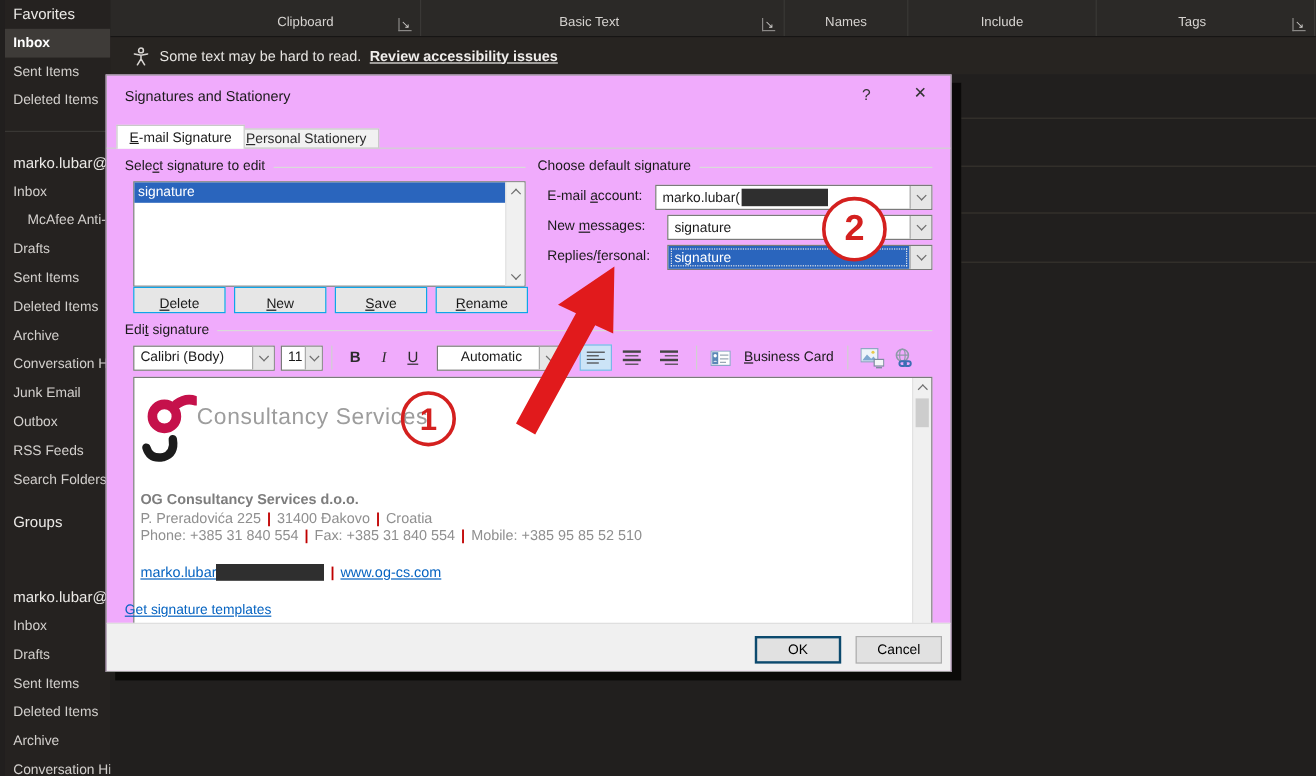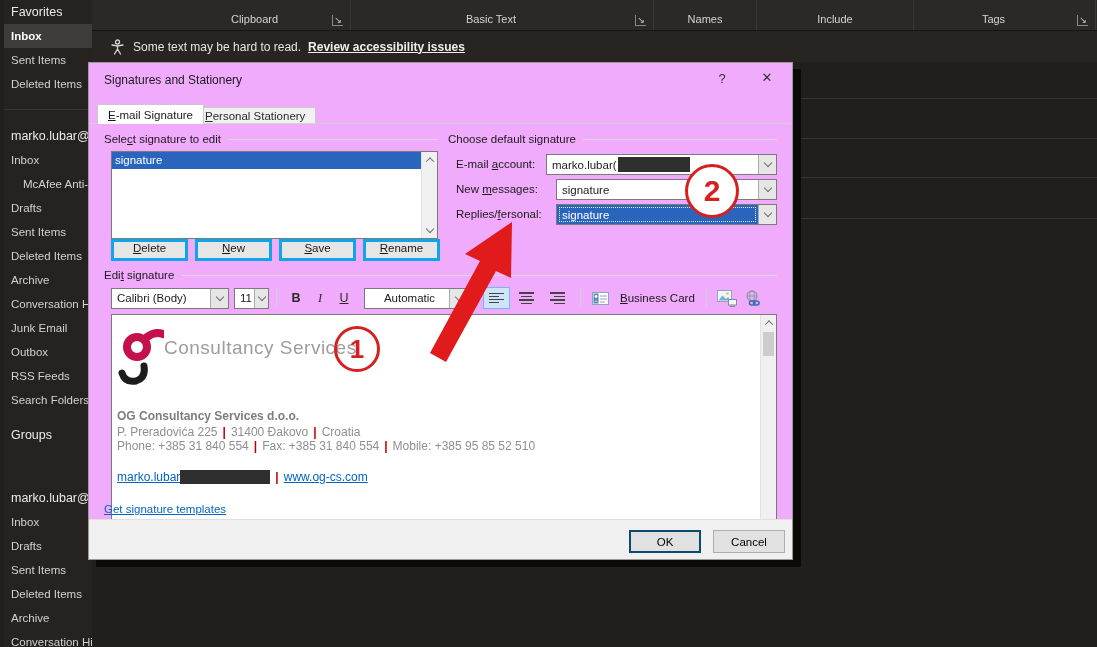--- a/index.html
+++ b/index.html
@@ -50,21 +50,21 @@
   .list-item.selected { background:#2a65bd; color:#fff; }
   .vscroll { position:absolute; right:0; top:0; bottom:0; width:16px; background:#f0f0f0; border-left:1px solid #e2e2e2; }
   .vscroll .arr { position:absolute; left:0; right:0; height:16px; display:flex; align-items:center; justify-content:center; cursor:pointer; }
   .vscroll .arr.top { top:0; } .vscroll .arr.bot { bottom:0; }
   .vthumb { position:absolute; left:2px; right:2px; background:#cdcdcd; cursor:pointer; }
 
   .chev { display:inline-block; width:6px; height:6px; border-right:1.5px solid #6e6e6e; border-bottom:1.5px solid #6e6e6e; }
   .chev.up { transform:rotate(-135deg) translate(-1px,-1px); }
   .chev.down { transform:rotate(45deg); margin-top:-3px; }
 
-  .push-btn { position:absolute; top:176px; width:77px; height:22px; background:#e6e6e6; border:3px solid #0ea5e9; font-size:11.5px; font-family:"Liberation Sans",sans-serif; display:flex; align-items:flex-start; justify-content:center; cursor:pointer; color:#1a1a1a; }
+  .push-btn { position:absolute; top:176px; width:77px; height:22px; background:#e6e6e6; border:1px solid #0ea5e9; font-size:11.5px; font-family:"Liberation Sans",sans-serif; display:flex; align-items:flex-end; justify-content:center; cursor:pointer; color:#1a1a1a; }
 
   
   .dflt-label { position:absolute; left:367px; font-size:11.5px; }
   .combo { position:absolute; height:21px; border:1px solid #7a7a7a; background:#fff; display:flex; align-items:center; cursor:pointer; }
   .combo .cbtext { flex:1; padding-left:5px; font-size:11.5px; white-space:nowrap; overflow:hidden; display:flex; align-items:center; }
   .combo .cbarrow { width:18px; align-self:stretch; background:#e6e6e6; border-left:1px solid #ababab; display:flex; align-items:center; justify-content:center; }
   .combo.hl .cbtext { background:#2a65bd; color:#fff; outline:1px dotted #e8e8e8; outline-offset:-3px; align-self:stretch; }
   .redact { display:inline-block; background:#2f2f2f; }
 
   

